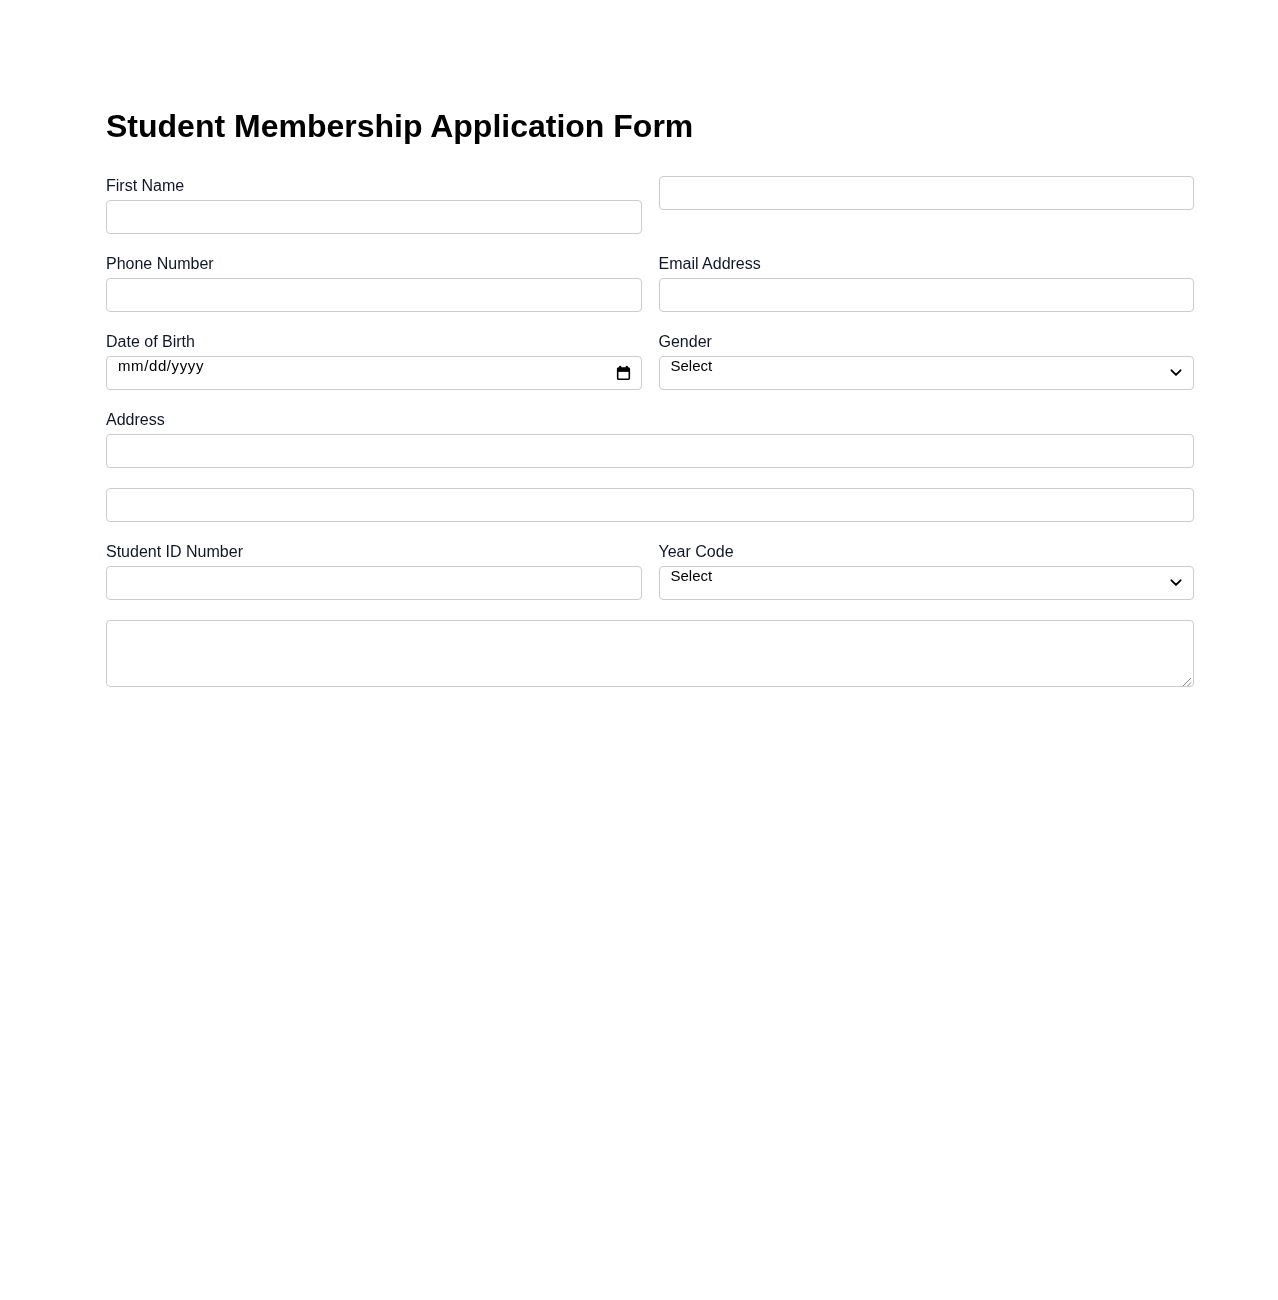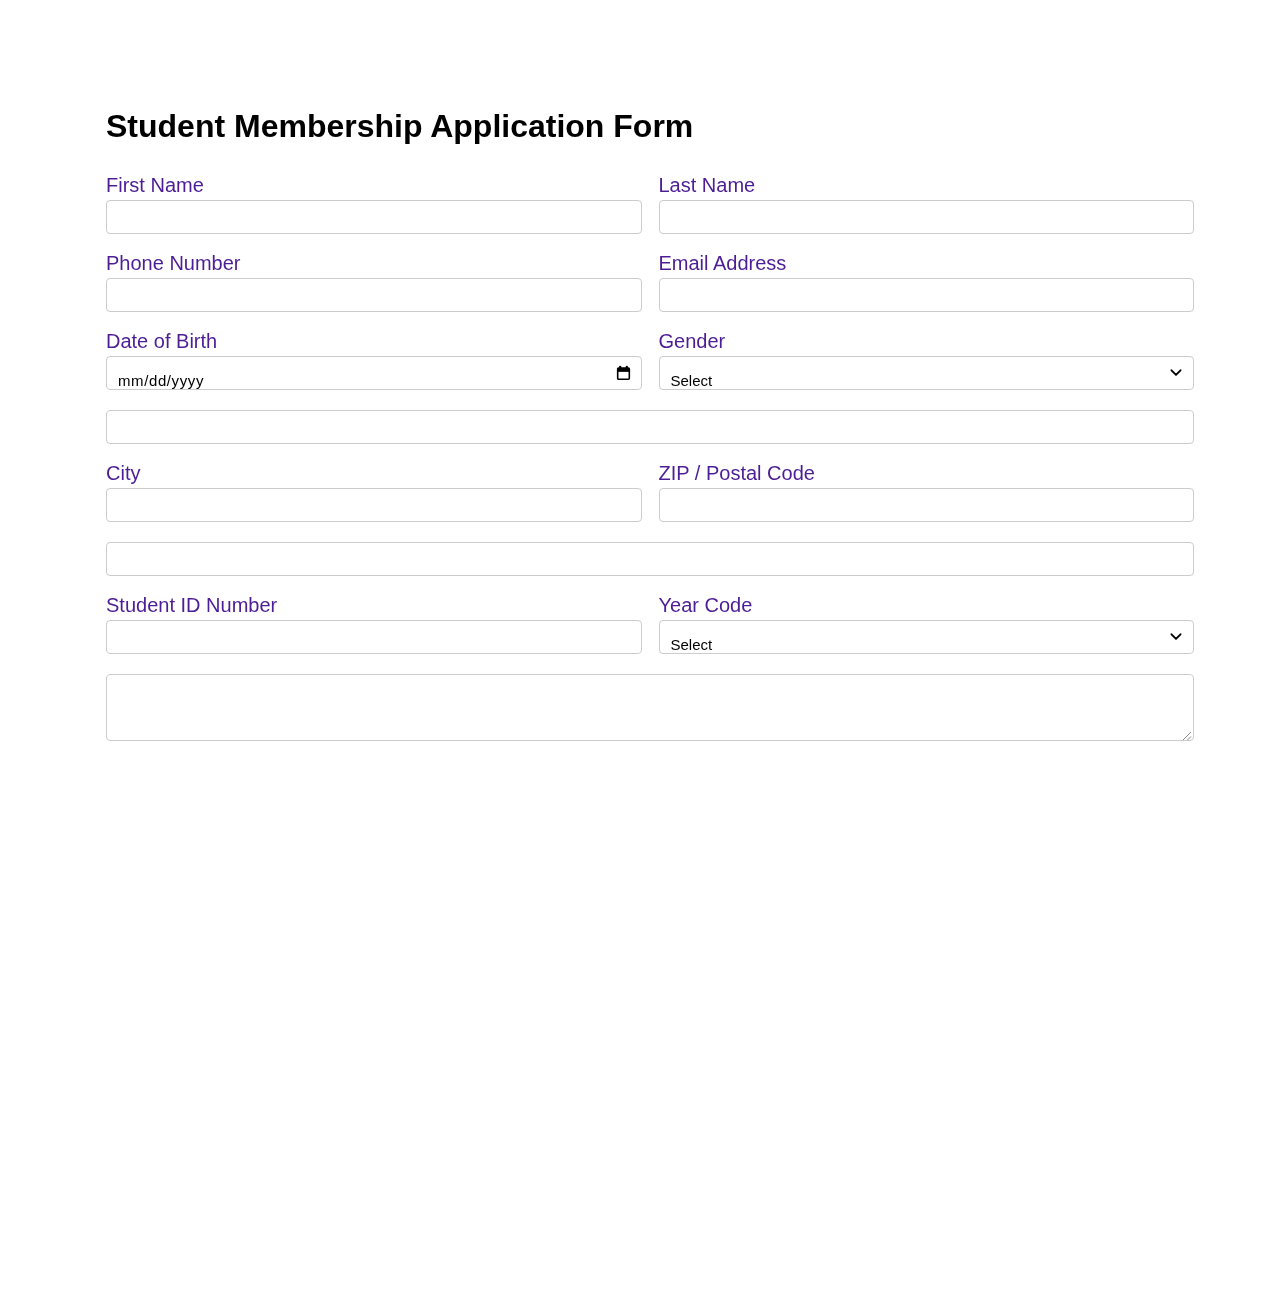--- a/index.html
+++ b/index.html
@@ -26,42 +26,42 @@
     display: flex;
     gap: 17px;
     margin-bottom: 20px;
   }
   .form-field {
     flex: 1;
     min-width: 0;
   }
   .field-label {
     display: block;
-    font-size: 20px;
+    font-size: 16px;
     line-height: 19px;
     margin-bottom: 5px;
-    color: #4c1d95;
+    color: #0f172a;
   }
   .text-input {
     display: block;
     width: 100%;
     height: 34px;
     border: 1px solid #cccccc;
     border-radius: 4px;
     background: #ffffff;
     padding: 0 10px;
     font-family: inherit;
     font-size: 16px;
     color: #000000;
     outline: none;
   }
   .fake-input {
     position: relative;
     display: flex;
-    align-items: flex-end;
+    align-items: flex-start;
     width: 100%;
     height: 34px;
     border: 1px solid #cccccc;
     border-radius: 4px;
     background: #ffffff;
     padding: 0 11px;
     cursor: default;
   }
   .date-placeholder-text {
     font-size: 15px;
@@ -125,21 +125,20 @@
 <div class="form-container">
 
   <h1 class="form-title">Student Membership Application Form</h1>
 
   <div class="form-row">
     <div class="form-field">
       <label class="field-label">First Name</label>
       <input type="text" class="text-input" value="" style="">
     </div>
     <div class="form-field">
-      <label class="field-label">Last Name</label>
       <input type="text" class="text-input" value="" style="">
     </div>
   </div>
 
   <div class="form-row">
     <div class="form-field">
       <label class="field-label">Phone Number</label>
       <input type="text" class="text-input" value="" style="">
     </div>
     <div class="form-field">
@@ -171,34 +170,25 @@
           <svg width="12" height="8" viewBox="0 0 12 8" aria-hidden="true">
             <path d="M1.5 1.3 L6 5.9 L10.5 1.3" fill="none" stroke="#000" stroke-width="1.9" stroke-linecap="round" stroke-linejoin="round"></path>
           </svg>
         </span>
       </div>
     </div>
   </div>
 
   <div class="form-row">
     <div class="form-field">
-      <input type="text" class="text-input" value="" style="">
-    </div>
-  </div>
-
-  <div class="form-row">
-    <div class="form-field">
-      <label class="field-label">City</label>
-      <input type="text" class="text-input" value="" style="">
-    </div>
-    <div class="form-field">
-      <label class="field-label">ZIP / Postal Code</label>
-      <input type="text" class="text-input" value="" style="">
-    </div>
-  </div>
+      <label class="field-label">Address</label>
+      <input type="text" class="text-input" value="" style="">
+    </div>
+  </div>
+
 
   <div class="form-row">
     <div class="form-field">
       <input type="text" class="text-input" value="" style="">
     </div>
   </div>
 
   <div class="form-row">
     <div class="form-field">
       <label class="field-label">Student ID Number</label>

